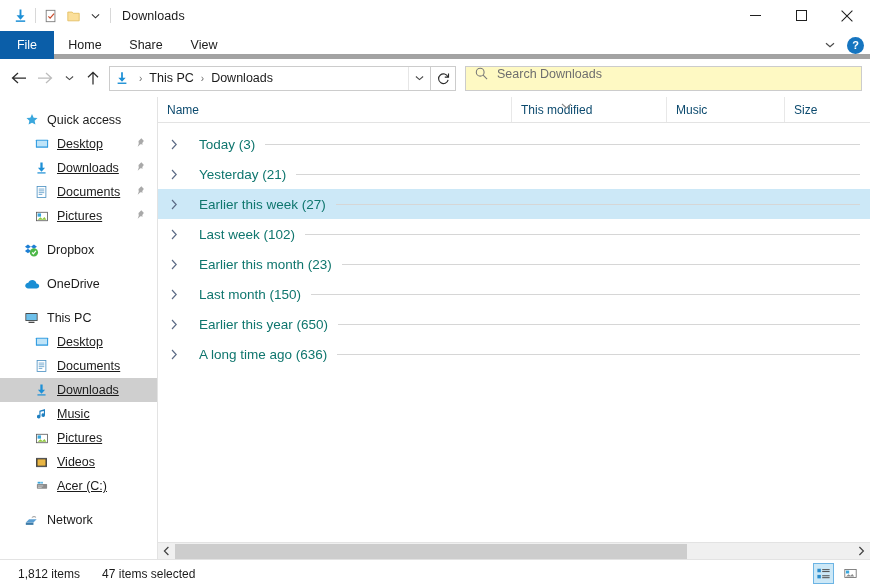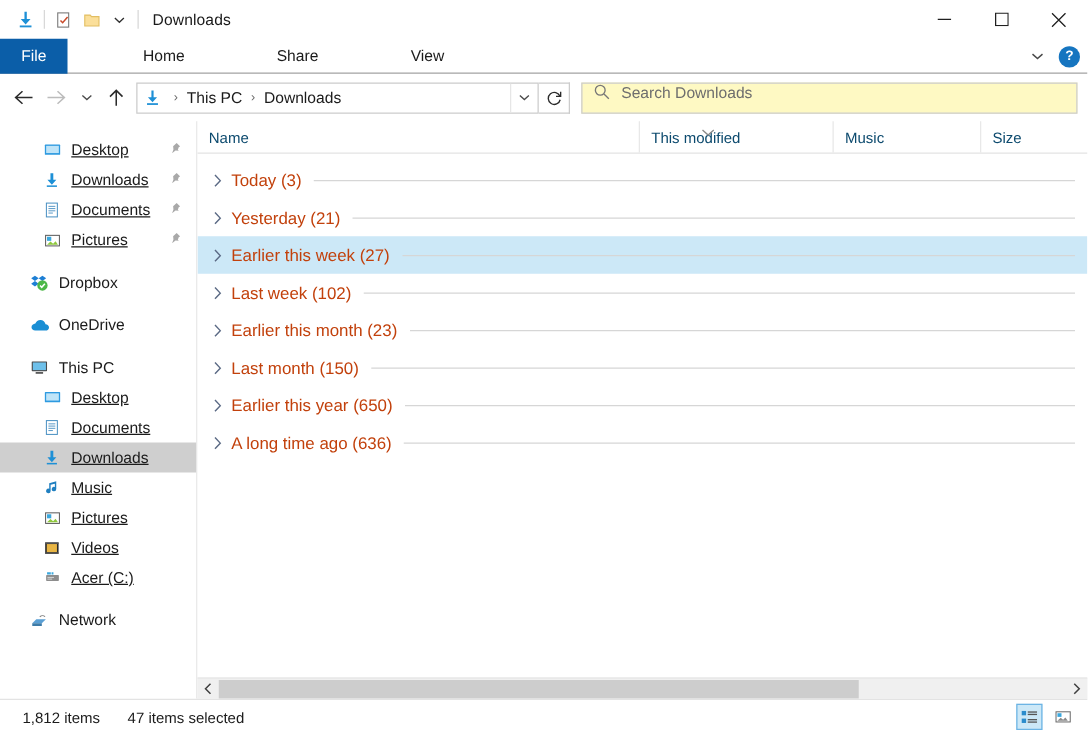--- a/index.html
+++ b/index.html
@@ -26,22 +26,21 @@
     font-size: 12.5px; color: #1a1a1a; margin-left: 7px; letter-spacing: .1px;
   }
   .wincontrols { position: absolute; right: 0; top: 0; display: flex; height: 31px; }
   .wc { width: 46px; height: 31px; display:flex; align-items:center; justify-content:center; }
   .wc svg { display:block; }
 
   
   .ribbon {
     height: 28px; flex: 0 0 28px; display: flex; align-items: stretch;
     background: #ffffff; position: relative;
-    border-bottom: 1px solid #a3a3a3;
-    gap: 46px;
+    border-bottom: 5px solid #a3a3a3;
   }
   .tab {
     display: flex; align-items: center; justify-content: center;
     font-size: 12.5px; color: #1b1b1b; height: 28px;
   }
   .tab.file {
     background: #0b5ea8; color: #ffffff; width: 54px; font-size: 12.5px;
   }
   .tab.home { width: 62px; }
   .tab.share { width: 60px; }
@@ -118,21 +117,21 @@
   .col-size { width: 80px; }
   .sort-ind { position: absolute; top: 1px; left: 50%; transform: translateX(-28px); }
 
   .rows { flex: 1; overflow: hidden; padding-top: 6px; }
   .grouprow {
     height: 30px; display: flex; align-items: center; padding-left: 8px;
     position: relative;
   }
   .grouprow.selected { background: #cce8f7; }
   .gchev { width: 16px; display: flex; align-items: center; justify-content: center; flex: 0 0 16px; }
-  .glabel { font-size: 13.5px; color: #c2410c; margin-left: 3px; white-space: nowrap; }
+  .glabel { font-size: 13.5px; color: #0f766e; margin-left: 17px; white-space: nowrap; }
   .gline { flex: 1; height: 1px; background: #d6d6d6; margin-left: 10px; margin-right: 10px; }
 
   
   .hscroll {
     height: 17px; flex: 0 0 17px; display: flex; align-items: center;
     background: #f0f0f0; border-top: 1px solid #e3e3e3;
   }
   .hs-arrow { width: 17px; height: 17px; display:flex; align-items:center; justify-content:center; background:#f0f0f0; }
   .hs-track { flex: 1; height: 17px; background: #f0f0f0; position: relative; }
   .hs-thumb { position: absolute; left: 0; top: 1px; height: 15px; width: 75.5%; background: #cdcdcd; }
@@ -269,20 +268,28 @@
         <path d="M8.8 8.8L13 13" stroke="#777" stroke-width="1.15"></path>
       </svg>
       <span class="search-ph">Search Downloads</span>
     </div>
   </div>
 
   <div class="body">
 
     <div class="sidebar">
 
+      <div class="nav-item lvl0">
+        <span class="nav-ico">
+          <svg width="14" height="14" viewBox="0 0 16 16">
+              <path d="M8 1.2l1.9 4.1 4.4.5-3.3 3 .9 4.4L8 11l-3.9 2.2.9-4.4-3.3-3 4.4-.5z" fill="#3aa7dd"></path>
+            </svg>
+        </span>
+        <span class="nav-label">Quick access</span>
+      </div>
 
       <div class="nav-item lvl1">
         <span class="nav-ico">
           <svg width="14" height="14" viewBox="0 0 16 16">
               <rect x="1" y="3" width="14" height="9.4" rx="0.6" fill="#2e9ae0"></rect>
               <rect x="2.2" y="4.2" width="11.6" height="6.6" fill="#bfe4f8"></rect>
             </svg>
         </span>
         <span class="nav-label">Desktop</span>
         <span class="pin">

